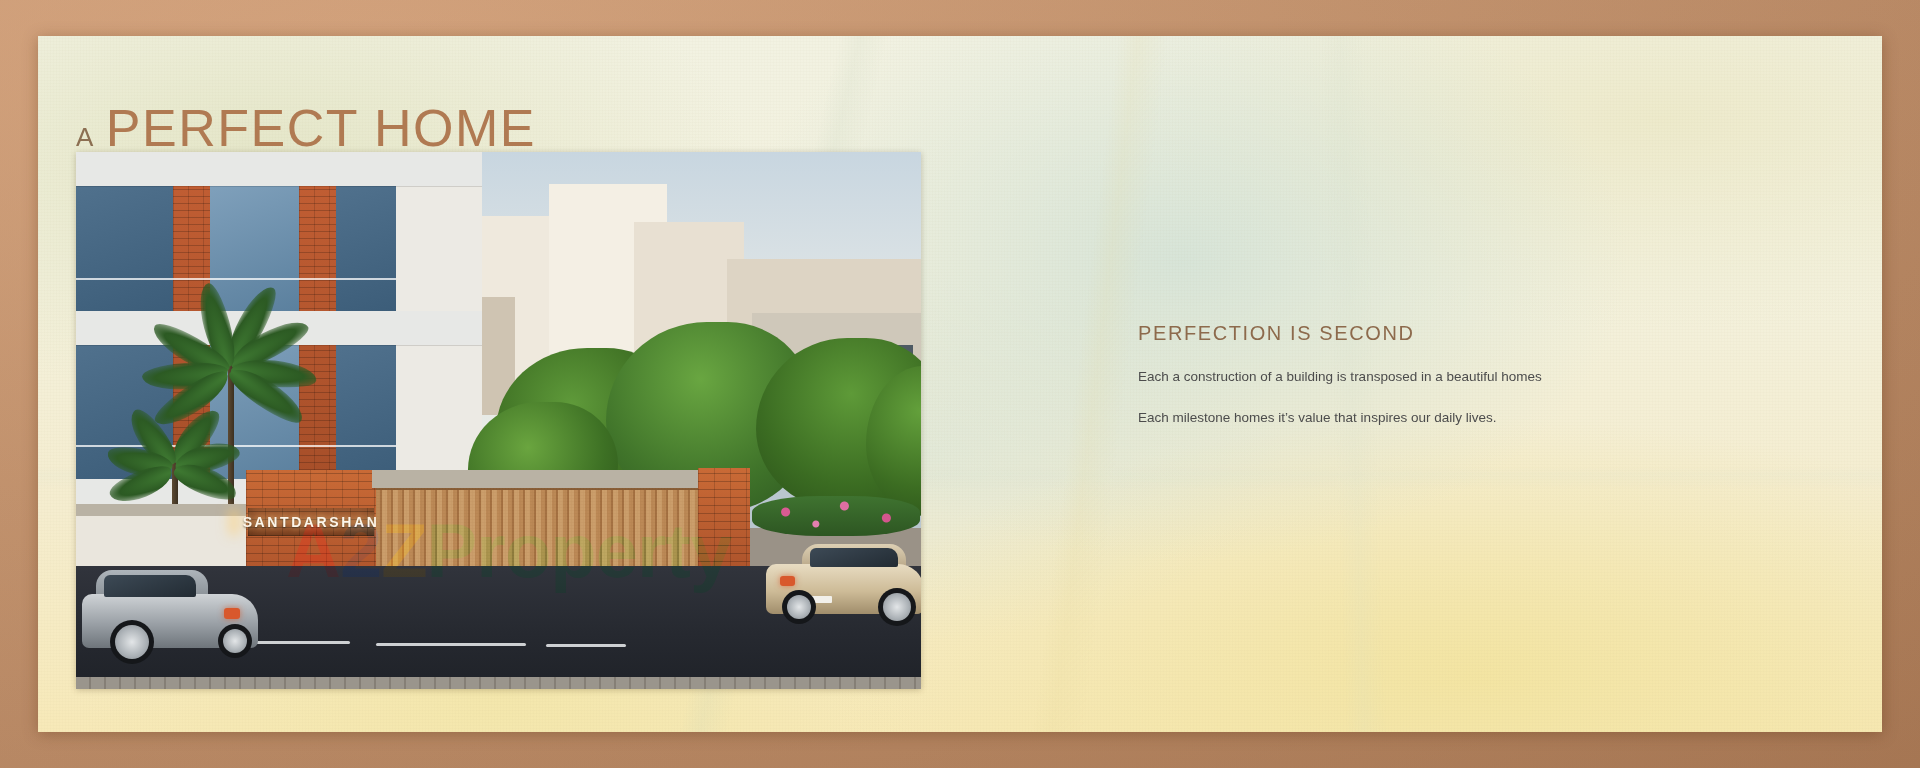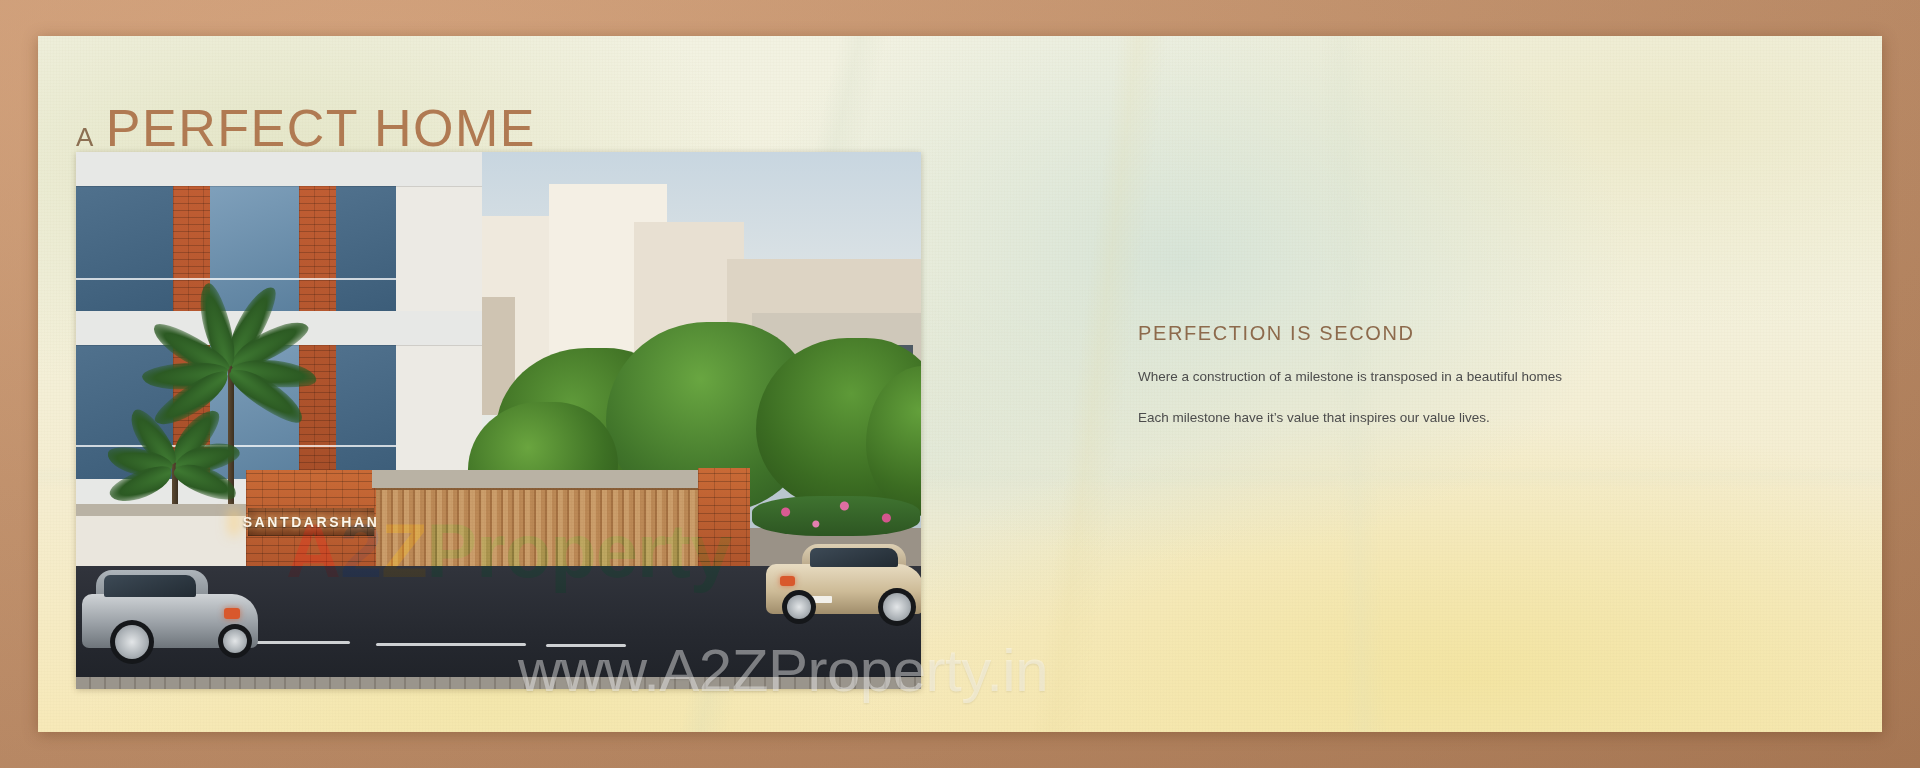--- a/index.html
+++ b/index.html
@@ -334,21 +334,20 @@
       <div class="plate" style="left:22px;top:52px;width:44px;"></div>
       <div class="wheel" style="left:16px;top:46px;width:34px;height:34px;"></div>
       <div class="wheel" style="left:112px;top:44px;width:38px;height:38px;"></div>
     </div>
 
     <div class="wm-color">
       <span class="c1">A</span><span class="c2">2</span><span class="c3">Z</span><span class="c4">Property</span>
     </div>
   </div>
 
-  <div class="wm-bottom">www.A2ZProperty.in</div>
 
   <div class="copy">
     <div class="kicker">PERFECTION IS SECOND</div>
-    <p class="para first">Where a construction of a milestone is transposed in a beautiful homes</p>
-    <p class="para">Each milestone have it’s value that inspires our value lives.</p>
+    <p class="para first">Each a construction of a building is transposed in a beautiful homes</p>
+    <p class="para">Each milestone homes it’s value that inspires our daily lives.</p>
   </div>
 
 </div>
 
 </body></html>

